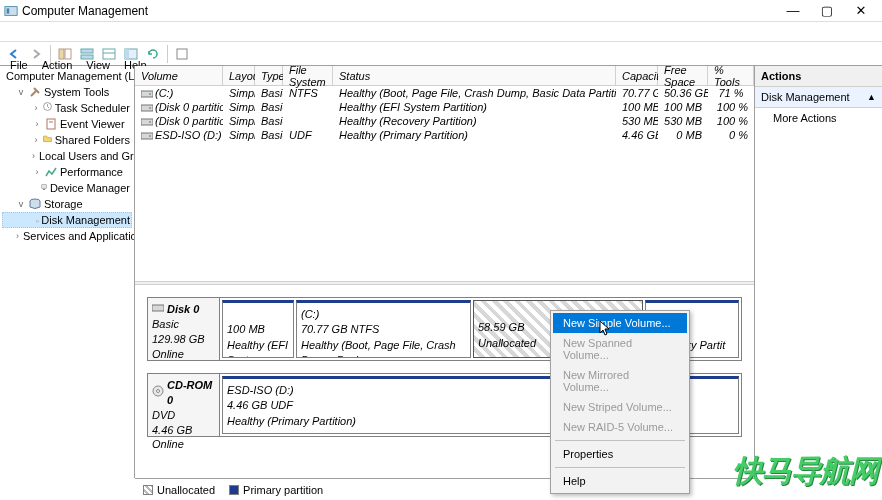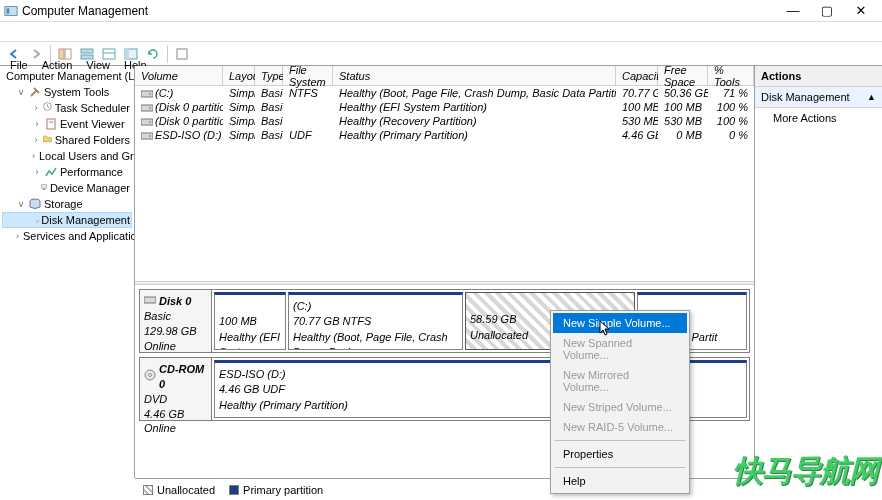--- a/index.html
+++ b/index.html
@@ -26,21 +26,21 @@
 .tree-icon { width: 14px; height: 14px; }
 .center-panel { flex: 1; display: flex; flex-direction: column; font-style: italic; }
 .volume-list { height: 215px; overflow: auto; }
 .vol-header { display: flex; background: #fff; border-bottom: 1px solid #d0d0d0; height: 20px; }
 .vol-header-cell { display: flex; align-items: center; padding: 0 6px; border-right: 1px solid #d0d0d0; font-size: 11px; background: #f9f9f9; }
 .vol-row { display: flex; height: 14px; align-items: center; }
 .vol-cell { padding: 0 6px; font-size: 11px; white-space: nowrap; overflow: hidden; }
 .vol-drive-icon { width: 12px; height: 10px; display: inline-block; margin-right: 2px; vertical-align: middle; }
 .splitter-h { height: 4px; background: #f0f0f0; border-top: 1px solid #d0d0d0; border-bottom: 1px solid #d0d0d0; cursor: ns-resize; }
 .disk-map { flex: 1; overflow: auto; }
-.disk-row { display: flex; margin: 4px; border: 1px solid #808080; height: 64px; }
+.disk-row { display: flex; margin: 12px; border: 1px solid #808080; height: 64px; }
 .disk-label { width: 72px; background: #f5f5f5; border-right: 1px solid #808080; padding: 4px; font-size: 10px; line-height: 1.35; }
 .disk-label-title { font-weight: bold; display: flex; align-items: center; gap: 3px; }
 .disk-partitions { flex: 1; display: flex; align-items: stretch; padding: 2px 2px; gap: 2px; }
 .partition { border: 1px solid #808080; padding: 4px; font-size: 10px; line-height: 1.4; position: relative; overflow: hidden; }
 .partition.primary { border-top: 3px solid #1e3c8c; }
 .partition.unallocated { background: repeating-linear-gradient(45deg, #fff, #fff 4px, #d8d8d8 4px, #d8d8d8 8px); border: 1px solid #555; }
 .actions-panel { width: 128px; border-left: 1px solid #a0a0a0; }
 .actions-header { background: #f0f0f0; padding: 4px 6px; font-weight: bold; font-size: 11px; border-bottom: 1px solid #d0d0d0; }
 .actions-sub { background: #eaf3ff; padding: 4px 6px; font-size: 11px; display: flex; justify-content: space-between; align-items: center; border-bottom: 1px solid #d0d0d0; }
 .actions-item { padding: 4px 18px; font-size: 11px; }
@@ -238,21 +238,21 @@
             <div class="vol-cell" style="width: 88px;"><span class="vol-drive-icon"><svg width="12" height="10" viewBox="0 0 12 10">
                   <rect x="0" y="2" width="12" height="6" fill="#d8d8d8" stroke="#777"></rect>
                   <circle cx="9" cy="5" r="1" fill="#6a6"></circle>
                 </svg></span>(C:)</div>
             <div class="vol-cell" style="width: 32px;">Simple</div>
             <div class="vol-cell" style="width: 28px;">Basic</div>
             <div class="vol-cell" style="width: 50px;">NTFS</div>
             <div class="vol-cell" style="width: 228px; flex: 1 1 0%;">Healthy (Boot, Page File, Crash Dump, Basic Data Partition)</div>
             <div class="vol-cell" style="width: 42px; text-align: right;">70.77 GB</div>
             <div class="vol-cell" style="width: 50px; text-align: center;">50.36 GB</div>
-            <div class="vol-cell" style="width: 46px; text-align: right;">71 %</div>
+            <div class="vol-cell" style="width: 46px; text-align: center;">71 %</div>
           </div>
           <div class="vol-row">
             <div class="vol-cell" style="width: 88px;"><span class="vol-drive-icon"><svg width="12" height="10" viewBox="0 0 12 10">
                   <rect x="0" y="2" width="12" height="6" fill="#d8d8d8" stroke="#777"></rect>
                   <circle cx="9" cy="5" r="1" fill="#6a6"></circle>
                 </svg></span>(Disk 0 partition 1)</div>
             <div class="vol-cell" style="width: 32px;">Simple</div>
             <div class="vol-cell" style="width: 28px;">Basic</div>
             <div class="vol-cell" style="width: 50px;"></div>
             <div class="vol-cell" style="width: 228px; flex: 1 1 0%;">Healthy (EFI System Partition)</div>

